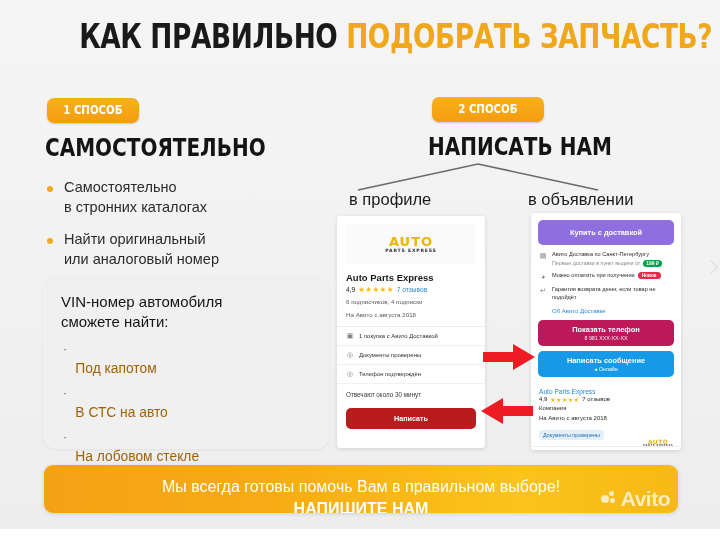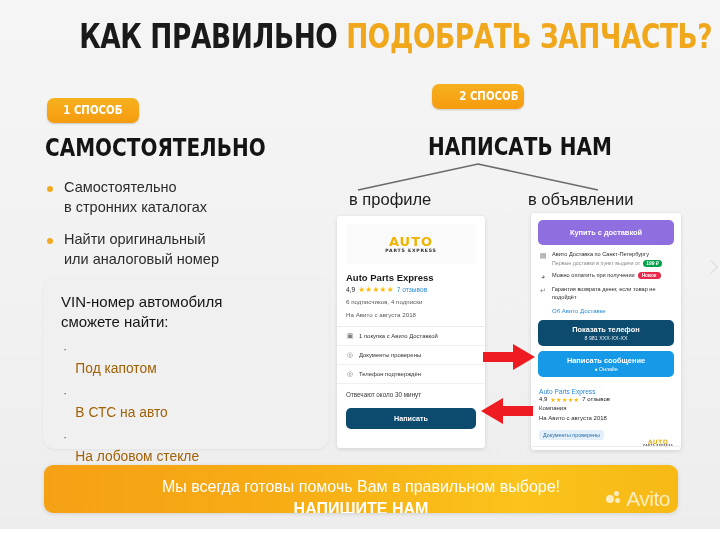--- a/index.html
+++ b/index.html
@@ -37,21 +37,21 @@
     font-family:"DejaVu Sans", sans-serif;
     font-weight:700;
     font-size:12px;
     letter-spacing:0px;
     text-align:center;
     padding:5px 0 6px 0;
     box-shadow:0 1px 2px rgba(0,0,0,.18);
   }
   .badge span{display:inline-block;transform:scaleX(0.85);}
   .badge-1{left:47px;top:98px;width:92px;text-align:center;}
-  .badge-2{left:432px;top:84px;width:92px;text-align:right;}
+  .badge-2{left:432px;top:97px;width:112px;}
 
   .bighead{
     position:absolute;
     font-family:"DejaVu Sans", sans-serif;
     font-weight:700;
     font-size:25px;
     color:#141414;
     line-height:1;
     white-space:nowrap;
   }
@@ -100,32 +100,32 @@
   .p-name{margin:8px 9px 2px 9px;font-size:9.5px;font-weight:700;color:#17181a;}
   .p-rate{margin:0 9px;font-size:6.6px;color:#17181a;display:flex;align-items:center;gap:3px;}
   .stars{color:#ffb700;font-size:7.5px;letter-spacing:.4px;}
   .p-rev{color:#2b8ad6;}
   .p-meta{margin:3px 9px 0 9px;font-size:6.2px;color:#5a5a5a;line-height:1.55;}
   .divline{height:1px;background:#ececec;margin:7px 0 0 0;}
   .feat{display:flex;align-items:center;gap:5px;padding:5px 9px;font-size:5.9px;color:#2f2f2f;border-bottom:1px solid #f0f0f0;}
   .fico{width:8px;height:8px;flex:none;display:flex;align-items:center;justify-content:center;color:#7a7a7a;font-size:7px;}
   .reply{margin:7px 9px 5px 9px;font-size:6.3px;color:#3a3a3a;}
   .btn{margin:0 9px 6px 9px;border-radius:5px;text-align:center;font-size:7.2px;padding:6px 0;font-weight:700;}
-  .btn-blue{background:#0c4a6e;color:#fff;margin-top:10px;}
+  .btn-blue{background:#b91c1c;color:#fff;margin-top:10px;}
   .btn-ghost{background:#fff;border:1px solid #e2e2e2;color:#17181a;}
 
   
   .btn-purple{margin:7px 7px 6px 7px;background:#8f6fe0;color:#fff;border-radius:5px;text-align:center;font-size:7.4px;font-weight:700;padding:8px 0;}
   .drow{display:flex;gap:5px;padding:0 8px 5px 8px;font-size:5.6px;color:#2b2b2b;line-height:1.4;}
   .drow .fico{margin-top:1px;}
   .sub2{color:#8a8a8a;font-size:5.3px;display:flex;align-items:center;gap:3px;margin-top:1px;}
   .pill-green{background:#04a04a;color:#fff;border-radius:6px;padding:0 3px;font-size:5px;font-weight:700;}
   .pill-red{background:#e8274b;color:#fff;border-radius:6px;padding:1px 4px;font-size:4.8px;font-weight:700;margin-left:3px;}
   .dlink{color:#2b8ad6;font-size:6px;padding:1px 8px 6px 21px;}
-  .btn-green{margin:0 7px 5px 7px;background:#0c4a6e;color:#fff;border-radius:5px;text-align:center;padding:5px 0;}
+  .btn-green{margin:0 7px 5px 7px;background:#be185d;color:#fff;border-radius:5px;text-align:center;padding:5px 0;}
   .btn-green .b1{font-size:7.4px;font-weight:700;}
   .btn-green .b2{font-size:5.3px;opacity:.92;margin-top:1px;}
   .btn-blue2{margin:0 7px 6px 7px;background:#169ae8;color:#fff;border-radius:5px;text-align:center;padding:5px 0;}
   .btn-blue2 .b1{font-size:7.4px;font-weight:700;}
   .btn-blue2 .b2{font-size:5.2px;margin-top:1px;}
   .s-name{padding:5px 8px 0 8px;font-size:6.6px;color:#2b8ad6;}
   .s-rate{padding:1px 8px 0 8px;font-size:6px;display:flex;align-items:center;gap:3px;color:#17181a;}
   .s-meta{padding:1px 8px 0 8px;font-size:6px;color:#2b2b2b;line-height:1.5;}
   .s-badge{display:inline-block;margin:4px 8px 0 8px;background:#e3f0fb;color:#2b6ea8;font-size:5.4px;padding:2px 4px;border-radius:3px;}
   .s-foot{margin-top:5px;border-top:1px solid #ededed;text-align:center;font-size:6.6px;color:#17181a;padding:6px 0;}
@@ -144,21 +144,21 @@
     color:#fff;text-align:center;overflow:hidden;
   }
   .f1{font-size:16px;padding-top:12px;line-height:1.2;}
   .f2{font-size:16px;font-weight:700;margin-top:4px;}
   .avito{position:absolute;right:8px;bottom:4px;display:flex;align-items:center;gap:3px;opacity:.72;}
   .avito .dots{position:relative;width:17px;height:15px;}
   .avito .dots i{position:absolute;border-radius:50%;background:#fff;display:block;}
   .avito .dots i:nth-child(1){width:8px;height:8px;left:0;top:4px;}
   .avito .dots i:nth-child(2){width:5px;height:5px;left:8px;top:0;}
   .avito .dots i:nth-child(3){width:5px;height:5px;left:9px;top:7px;}
-  .avito .word{font-size:21px;font-weight:400;color:#fff;letter-spacing:-.5px;line-height:1;}
+  .avito .word{font-size:21px;font-weight:700;color:#fff;letter-spacing:-.5px;line-height:1;}
   .edgeline{position:absolute;left:0;bottom:0;width:720px;height:10px;background:#ffffff;}
   .sidefold{position:absolute;right:4px;top:262px;width:9px;height:9px;border-right:1px solid #dcdcdc;border-bottom:1px solid #dcdcdc;transform:rotate(-45deg);}
 </style>
 </head>
 <body>
 
 <div class="page">
 
   <div class="header">
     <div class="title">

